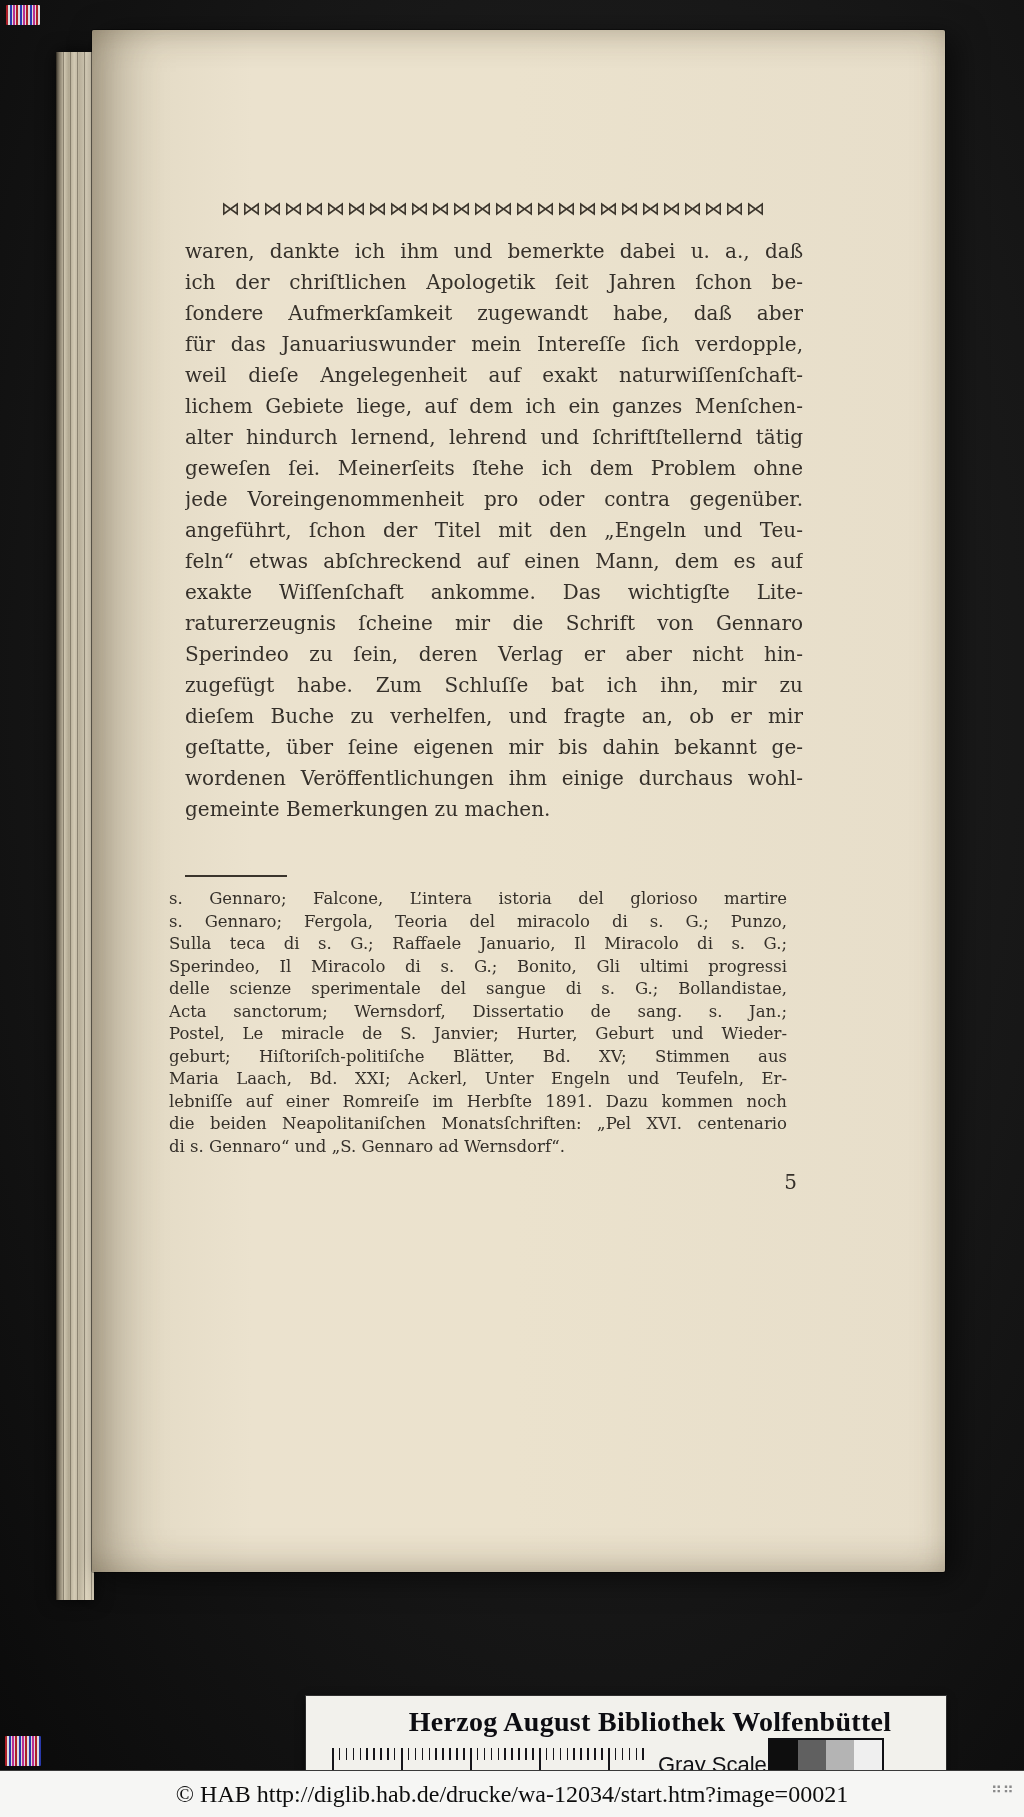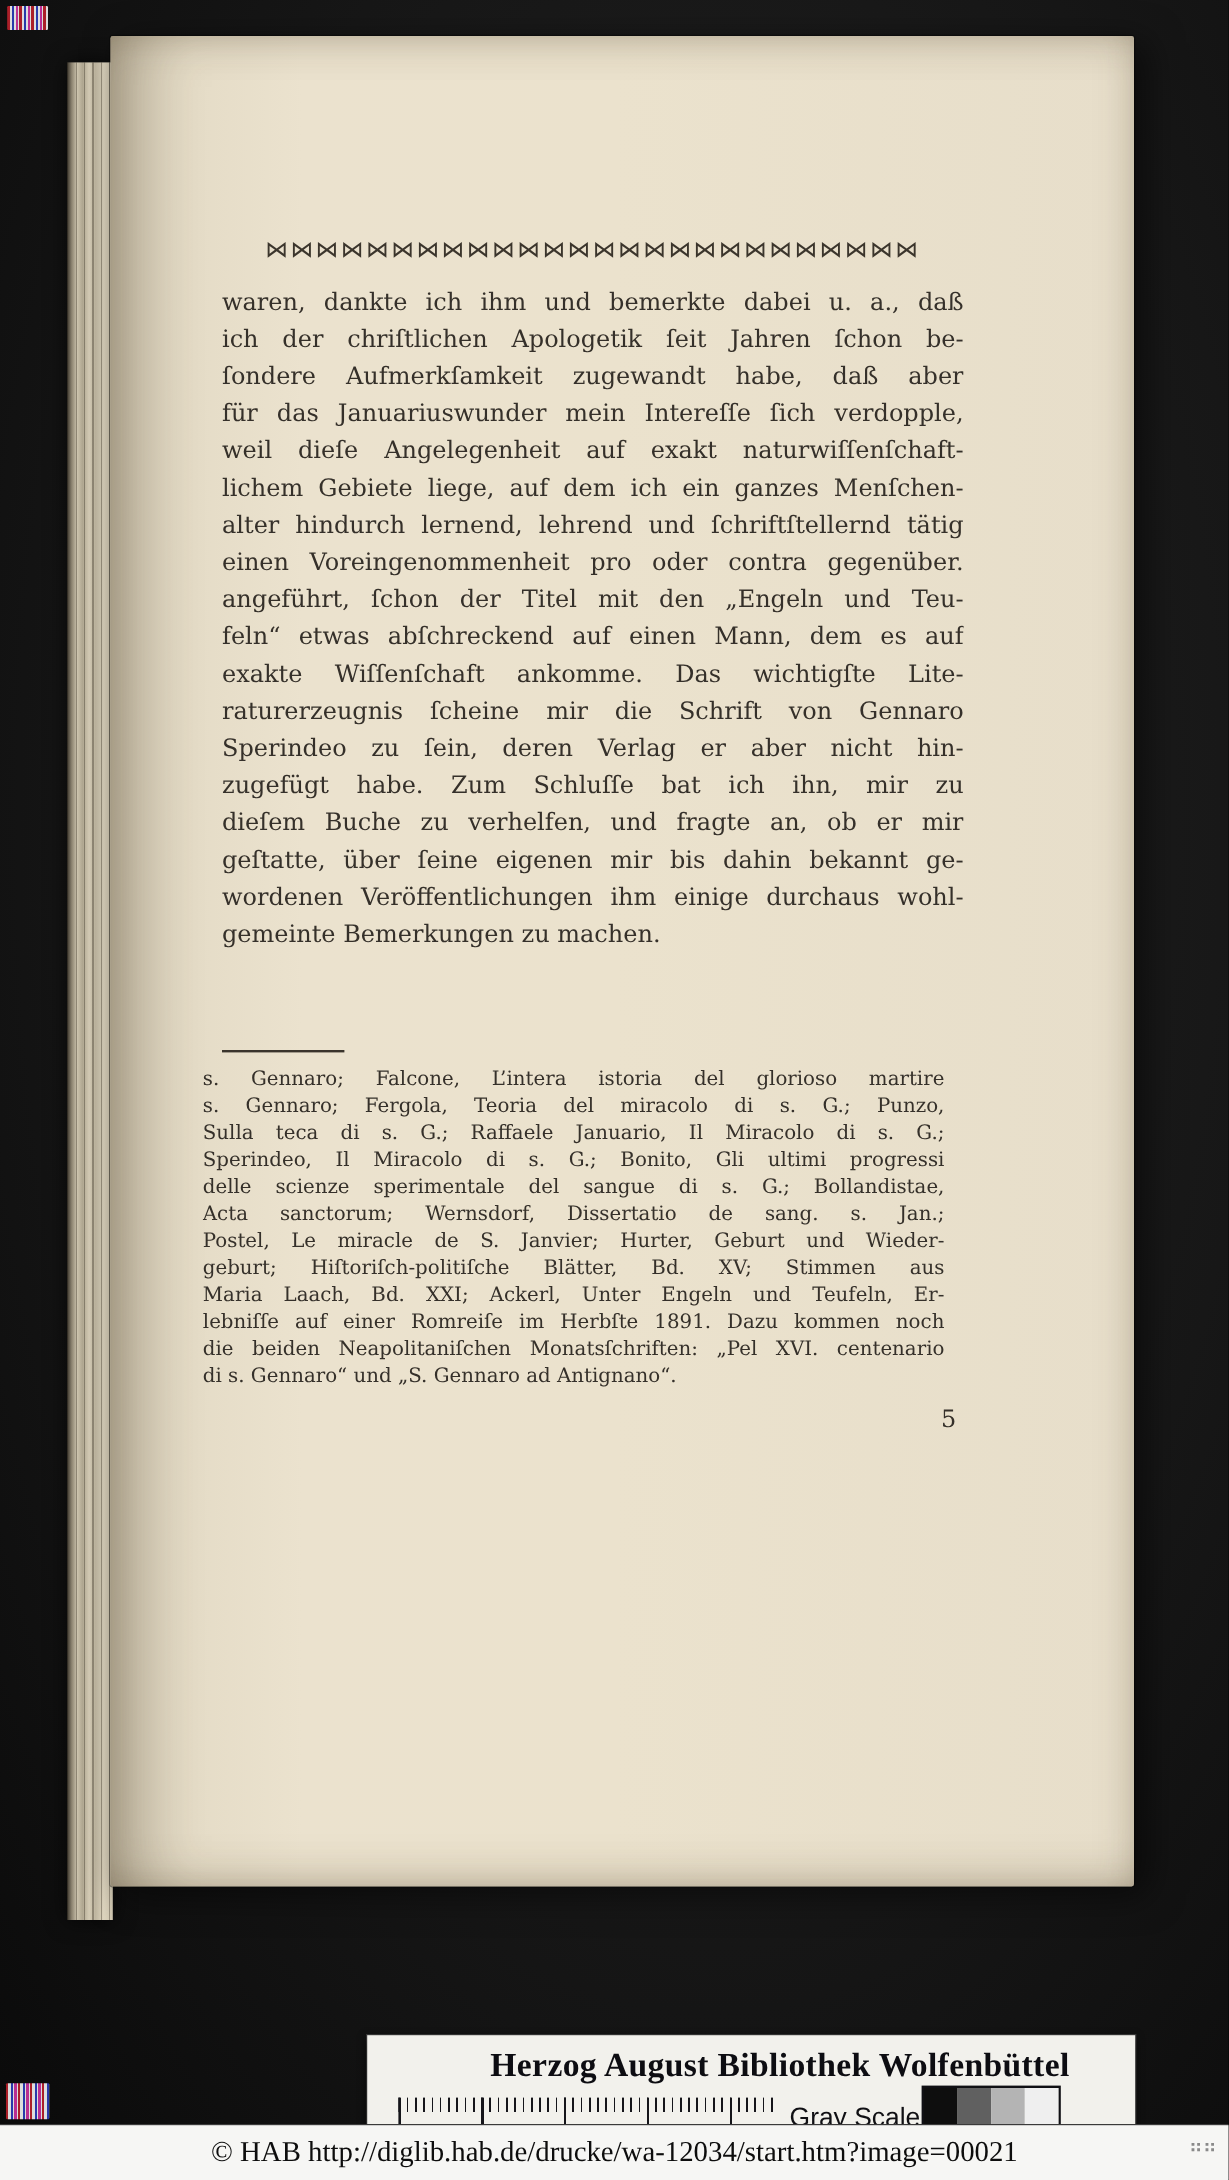--- a/index.html
+++ b/index.html
@@ -124,21 +124,22 @@
     <div class="ornament">⋈⋈⋈⋈⋈⋈⋈⋈⋈⋈⋈⋈⋈⋈⋈⋈⋈⋈⋈⋈⋈⋈⋈⋈⋈⋈</div>
 
     <div class="body-text">
         <div class="bline">waren, dankte ich ihm und bemerkte dabei u. a., daß</div>
         <div class="bline">ich der chriſtlichen Apologetik ſeit Jahren ſchon be-</div>
         <div class="bline">ſondere Aufmerkſamkeit zugewandt habe, daß aber</div>
         <div class="bline">für das Januariuswunder mein Intereſſe ſich verdopple,</div>
         <div class="bline">weil dieſe Angelegenheit auf exakt naturwiſſenſchaft-</div>
         <div class="bline">lichem Gebiete liege, auf dem ich ein ganzes Menſchen-</div>
         <div class="bline">alter hindurch lernend, lehrend und ſchriftſtellernd tätig</div>
-        <div class="bline">einen Voreingenommenheit pro oder contra gegenüber.</div>
+        <div class="bline">geweſen ſei. Meinerſeits ſtehe ich dem Problem ohne</div>
+        <div class="bline">jede Voreingenommenheit pro oder contra gegenüber.</div>
         <div class="bline">angeführt, ſchon der Titel mit den „Engeln und Teu-</div>
         <div class="bline">feln“ etwas abſchreckend auf einen Mann, dem es auf</div>
         <div class="bline">exakte Wiſſenſchaft ankomme. Das wichtigſte Lite-</div>
         <div class="bline">raturerzeugnis ſcheine mir die Schrift von Gennaro</div>
         <div class="bline">Sperindeo zu ſein, deren Verlag er aber nicht hin-</div>
         <div class="bline">zugefügt habe. Zum Schluſſe bat ich ihn, mir zu</div>
         <div class="bline">dieſem Buche zu verhelfen, und fragte an, ob er mir</div>
         <div class="bline">geſtatte, über ſeine eigenen mir bis dahin bekannt ge-</div>
         <div class="bline">wordenen Veröffentlichungen ihm einige durchaus wohl-</div>
         <div class="bline last">gemeinte Bemerkungen zu machen.</div>
@@ -151,21 +152,21 @@
         <div class="fline">s. Gennaro; Fergola, Teoria del miracolo di s. G.; Punzo,</div>
         <div class="fline">Sulla teca di s. G.; Raffaele Januario, Il Miracolo di s. G.;</div>
         <div class="fline">Sperindeo, Il Miracolo di s. G.; Bonito, Gli ultimi progressi</div>
         <div class="fline">delle scienze sperimentale del sangue di s. G.; Bollandistae,</div>
         <div class="fline">Acta sanctorum; Wernsdorf, Dissertatio de sang. s. Jan.;</div>
         <div class="fline">Postel, Le miracle de S. Janvier; Hurter, Geburt und Wieder-</div>
         <div class="fline">geburt; Hiſtoriſch-politiſche Blätter, Bd. XV; Stimmen aus</div>
         <div class="fline">Maria Laach, Bd. XXI; Ackerl, Unter Engeln und Teufeln, Er-</div>
         <div class="fline">lebniſſe auf einer Romreiſe im Herbſte 1891.  Dazu kommen noch</div>
         <div class="fline">die beiden Neapolitaniſchen Monatsſchriften: „Pel XVI. centenario</div>
-        <div class="fline last">di s. Gennaro“ und „S. Gennaro ad Antignano“.</div>
+        <div class="fline last">di s. Gennaro“ und „S. Gennaro ad Wernsdorf“.</div>
       </div>
 
     <div class="page-number">5</div>
   </div>
 
   <div class="card">
     <div class="card-title">Herzog August Bibliothek Wolfenbüttel</div>
     <div class="ruler-ticks"></div>
     <div class="ruler-nums">
         <span class="ruler-num" style="left: 1px;">0</span>

